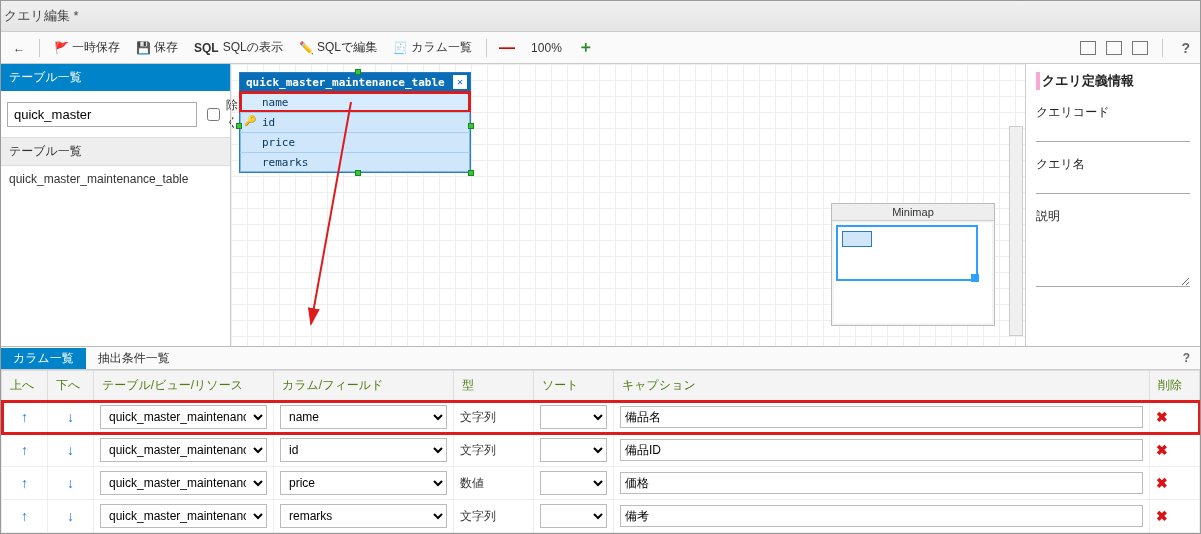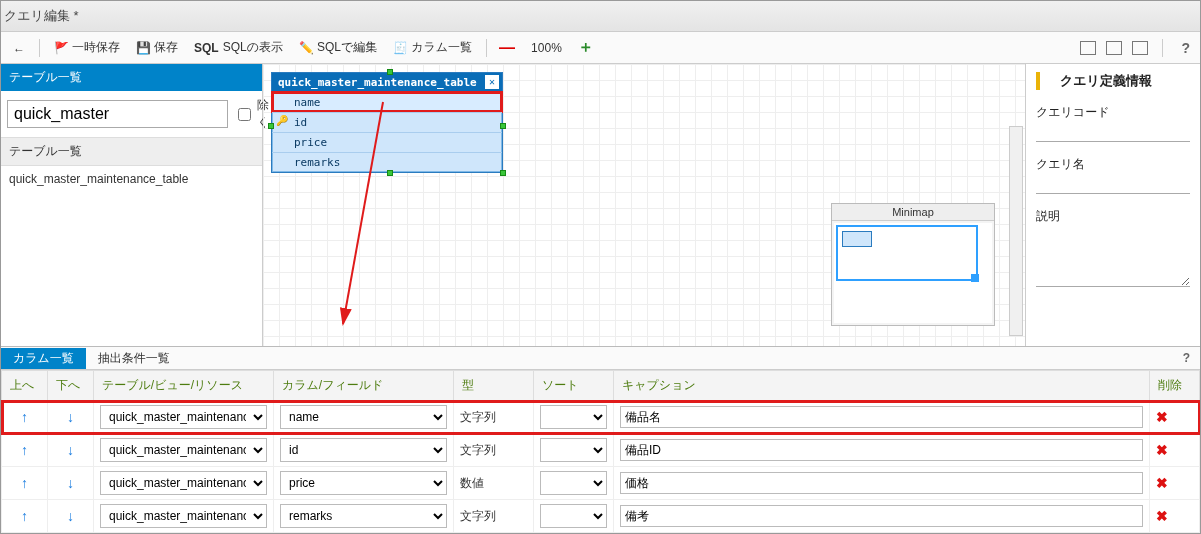--- a/index.html
+++ b/index.html
@@ -11,24 +11,24 @@
   .tbtn { display: inline-flex; align-items: center; gap: 4px; padding: 3px 6px; border-radius: 3px; cursor: pointer; color: #333; }
   .tbtn .ico { width: 14px; height: 14px; display: inline-block; }
   .zoom-minus { color: #d00; font-weight: bold; font-size: 16px; padding: 0 4px; cursor: pointer; }
   .zoom-plus  { color: #2a8a2a; font-weight: bold; font-size: 16px; padding: 0 4px; cursor: pointer; }
   .zoom-val   { padding: 0 8px; }
   .toolbar-right { margin-left: auto; display: flex; gap: 10px; align-items: center; }
   .toolbar-right .mini-ico { width: 16px; height: 14px; border: 1px solid #777; display: inline-block; position: relative; cursor: pointer; }
   .toolbar-right .help { color: #666; font-size: 14px; font-weight: bold; padding: 0 4px; cursor: pointer; }
 
   .body { flex: 1; display: flex; overflow: hidden; }
-  .left-pane { width: 262px; border-right: 1px solid #ccc; display: flex; flex-direction: column; }
+  .left-pane { width: 230px; border-right: 1px solid #ccc; display: flex; flex-direction: column; }
   .pane-header { background: #0083c9; color: #fff; padding: 5px 8px; font-size: 12px; }
   .filter-row { display: flex; align-items: center; gap: 6px; padding: 6px; }
-  .filter-row input[type=text] { flex: 1; border: 1px solid #aaa; padding: 4px 6px; font-size: 16px; }
+  .filter-row input[type=text] { flex: 1; border: 1px solid #aaa; padding: 4px 6px; font-size: 13px; }
   .subhdr { background: #eee; border-top: 1px solid #ddd; border-bottom: 1px solid #ddd; padding: 5px 8px; }
   .table-list { flex: 1; overflow: auto; }
   .table-list .item { padding: 6px 8px; cursor: pointer; }
 
   .canvas-wrap { flex: 1; position: relative; overflow: hidden; }
   .grid-bg { position: absolute; inset: 0; background-image: linear-gradient(#eee 1px, transparent 1px), linear-gradient(90deg, #eee 1px, transparent 1px); background-size: 16px 16px; }
   .entity { position: absolute; left: 8px; top: 8px; width: 232px; border: 1px solid #2a7bbf; background: #cfe6fb; box-shadow: 0 0 0 1px #7fb9e8 inset; }
   .entity .e-title { background: #0a6db7; color: #fff; font-weight: bold; font-family: monospace; font-size: 11px; padding: 3px 20px 3px 6px; position: relative; }
   .entity .e-title .close { position: absolute; right: 3px; top: 2px; width: 14px; height: 14px; color: #0a6db7; background: #fff; border: 1px solid #fff; font-size: 10px; line-height: 12px; text-align: center; cursor: pointer; }
   .entity .e-row { font-family: monospace; font-size: 11px; padding: 3px 6px 3px 22px; border-top: 1px solid #a9cdee; position: relative; color: #0a3a63; }
@@ -37,21 +37,21 @@
   .handle { position: absolute; width: 6px; height: 6px; background: #39c639; border: 1px solid #168a16; }
 
   .minimap { position: absolute; right: 30px; bottom: 20px; width: 164px; background: #f4f4f4; border: 1px solid #bbb; }
   .minimap .mm-title { text-align: center; font-size: 11px; padding: 2px 0; border-bottom: 1px solid #ccc; background: #eee; }
   .minimap .mm-body { height: 100px; position: relative; background: #fff; margin: 2px; }
   .minimap .mm-view { position: absolute; left: 2px; top: 2px; width: 142px; height: 56px; border: 2px solid #2ea0ff; }
   .minimap .mm-entity { position: absolute; left: 4px; top: 4px; width: 30px; height: 16px; background: #cfe6fb; border: 1px solid #2a7bbf; }
   .minimap .mm-handle { position: absolute; right: -3px; bottom: -3px; width: 8px; height: 8px; background: #2ea0ff; }
 
   .right-pane { width: 175px; border-left: 1px solid #ccc; padding: 8px 10px; overflow: auto; position: relative; }
-  .right-pane h4 { margin: 0 0 10px 0; font-size: 13px; font-weight: bold; color: #222; border-left: 4px solid #eab308; padding-left: 20px; }
+  .right-pane h4 { margin: 0 0 10px 0; font-size: 13px; font-weight: bold; color: #222; border-left: 4px solid #f9a8d4; padding-left: 2px; }
   .prop-label { font-size: 12px; color: #222; margin-top: 14px; }
   .prop-input { border: none; border-bottom: 1px solid #aaa; width: 100%; font-size: 12px; padding: 2px 0; margin-top: 2px; background: transparent; }
   .prop-ta { border: none; border-bottom: 1px solid #aaa; width: 100%; height: 60px; resize: vertical; font-size: 12px; margin-top: 2px; }
 
   svg.arrow { position: absolute; left: 0; top: 0; pointer-events: none; }
 
   .bottom { border-top: 1px solid #bbb; display: flex; flex-direction: column; }
   .tabs { display: flex; align-items: center; background: #fafafa; border-bottom: 1px solid #ccc; }
   .tab { padding: 2px 12px; cursor: pointer; font-size: 12px; }
   .tab.active { background: #0083c9; color: #fff; }

